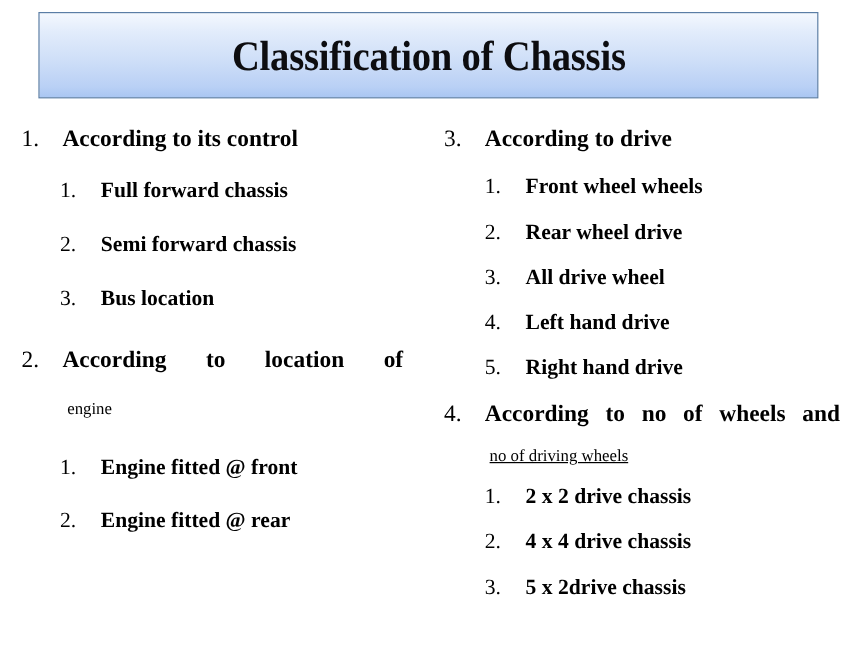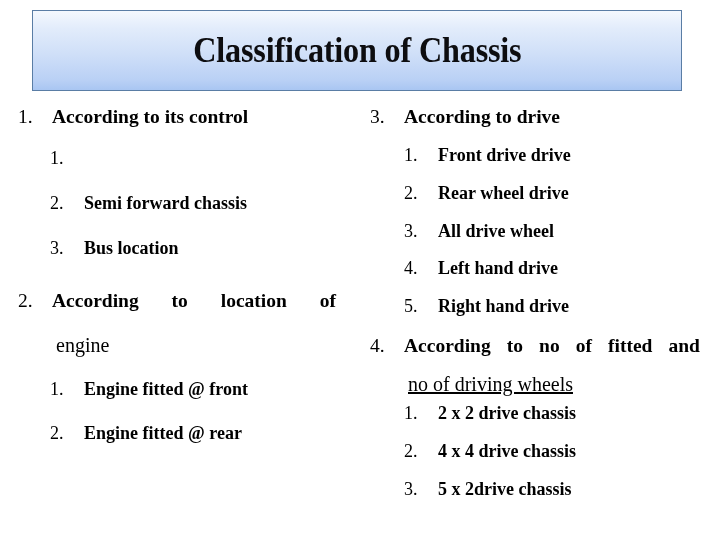--- a/index.html
+++ b/index.html
@@ -15,21 +15,21 @@
     overflow: hidden;
     position: relative;
   }
 
   
   #title-banner {
     position: absolute;
     left: 32px;
     top: 10px;
     width: 650px;
-    height: 81px;
+    height: 72px;
     box-sizing: border-box;
     border: 1px solid #5a7da5;
     background: linear-gradient(to bottom, #f4f8fe 0%, #e2ecfb 22%, #cfdff8 55%, #b9d0f5 88%, #a9c6f2 100%);
     display: flex;
     align-items: center;
     justify-content: center;
   }
   #title-text {
     font-family: "Liberation Serif", "DejaVu Serif", serif;
     font-weight: bold;
@@ -86,21 +86,21 @@
   .lvl2 .marker { width: 34px; }
 
   
   .justify-line {
     display: flex;
     justify-content: space-between;
     white-space: nowrap;
   }
   .cont-line {
     position: absolute;
-    font-size: 20px;
+    font-size: 14px;
     white-space: nowrap;
   }
 
   
   #l-item-1        { left: 10px;  top: 14px;  width: 320px; }
   #l-item-1-sub-1  { left: 42px;  top: 56px;  width: 290px; }
   #l-item-1-sub-2  { left: 42px;  top: 101px; width: 290px; }
   #l-item-1-sub-3  { left: 42px;  top: 146px; width: 290px; }
   #l-item-2        { left: 10px;  top: 198px; width: 318px; }
   #l-item-2-cont   { left: 48px;  top: 242px; }
@@ -131,20 +131,21 @@
 
   <div class="column" id="left-column">
 
     <div class="row lvl1" id="l-item-1">
       <span class="marker">1.</span>
       <span class="body-text">According to its control</span>
     </div>
 
     <div class="row lvl2" id="l-item-1-sub-1">
       <span class="marker">1.</span>
+      <span class="body-text">Full forward chassis</span>
     </div>
 
     <div class="row lvl2" id="l-item-1-sub-2">
       <span class="marker">2.</span>
       <span class="body-text">Semi forward chassis</span>
     </div>
 
     <div class="row lvl2" id="l-item-1-sub-3">
       <span class="marker">3.</span>
       <span class="body-text">Bus location</span>
@@ -174,21 +175,21 @@
 
   <div class="column" id="right-column">
 
     <div class="row lvl1" id="r-item-3">
       <span class="marker">3.</span>
       <span class="body-text">According to drive</span>
     </div>
 
     <div class="row lvl2" id="r-item-3-sub-1">
       <span class="marker">1.</span>
-      <span class="body-text">Front drive drive</span>
+      <span class="body-text">Front wheel wheels</span>
     </div>
 
     <div class="row lvl2" id="r-item-3-sub-2">
       <span class="marker">2.</span>
       <span class="body-text">Rear wheel drive</span>
     </div>
 
     <div class="row lvl2" id="r-item-3-sub-3">
       <span class="marker">3.</span>
       <span class="body-text">All drive wheel</span>
@@ -204,21 +205,21 @@
       <span class="body-text">Right hand drive</span>
     </div>
 
     <div class="row lvl1" id="r-item-4">
       <span class="marker">4.</span>
       <span class="body-text justify-line">
         <span>According</span>
         <span>to</span>
         <span>no</span>
         <span>of</span>
-        <span>fitted</span>
+        <span>wheels</span>
         <span>and</span>
       </span>
     </div>
     <div class="cont-line" id="r-item-4-cont">no of driving wheels</div>
 
     <div class="row lvl2" id="r-item-4-sub-1">
       <span class="marker">1.</span>
       <span class="body-text">2 x 2 drive chassis</span>
     </div>
 

